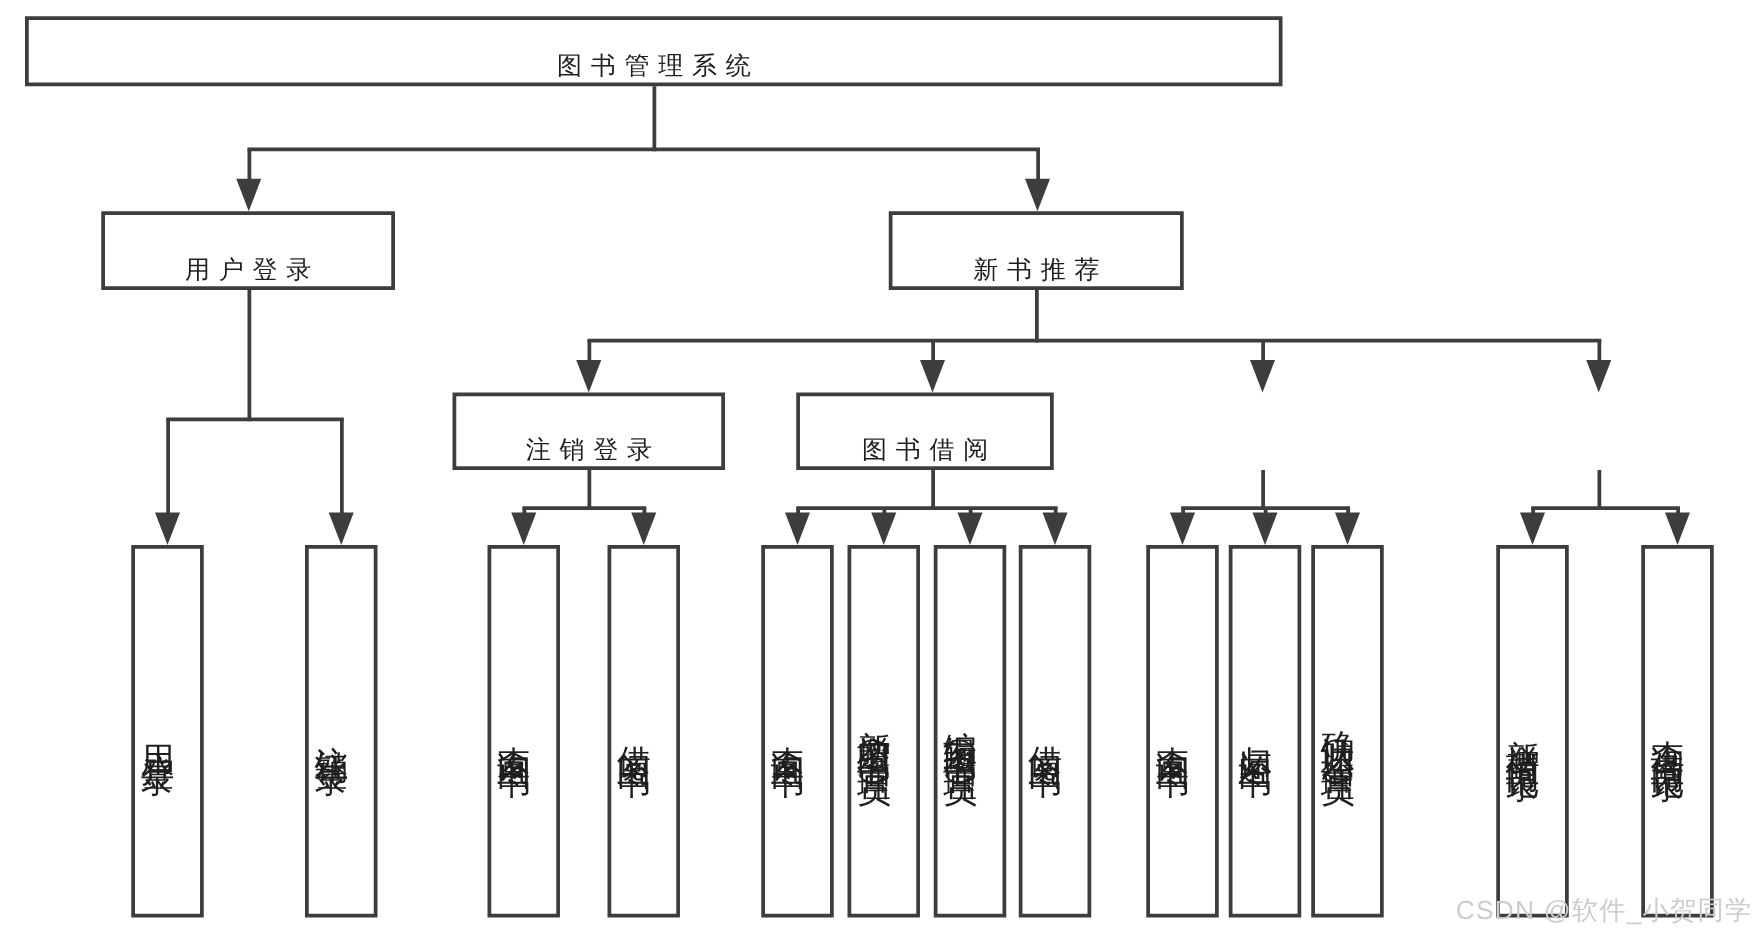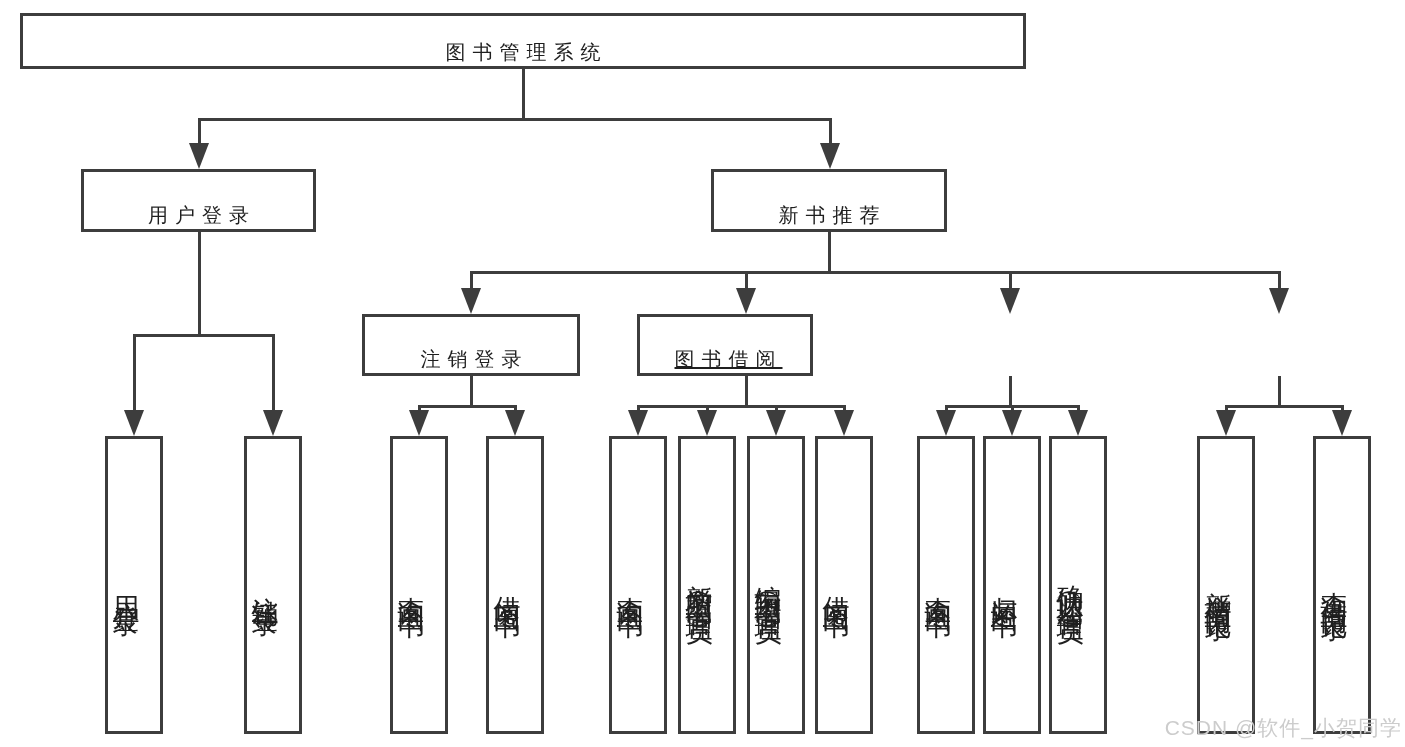--- a/index.html
+++ b/index.html
@@ -84,21 +84,21 @@
   <div class="node" style="left:81px;top:169px;width:235px;height:63px;">
     <span>用户登录</span>
   </div>
   <div class="node" style="left:711px;top:169px;width:236px;height:63px;">
     <span>新书推荐</span>
   </div>
 
   <div class="node" style="left:362px;top:314px;width:218px;height:62px;">
     <span>注销登录</span>
   </div>
-  <div class="node" style="left:637px;top:314px;width:176px;height:62px;text-decoration:underline;">
+  <div class="node" style="left:637px;top:314px;width:206px;height:62px;">
     <span>图书借阅</span>
   </div>
 
   <div class="node vert" style="left:105px;top:436px;width:58px;height:298px;">
     <span>用户登录</span>
   </div>
   <div class="node vert" style="left:244px;top:436px;width:58px;height:298px;">
     <span>注销登录</span>
   </div>
 

